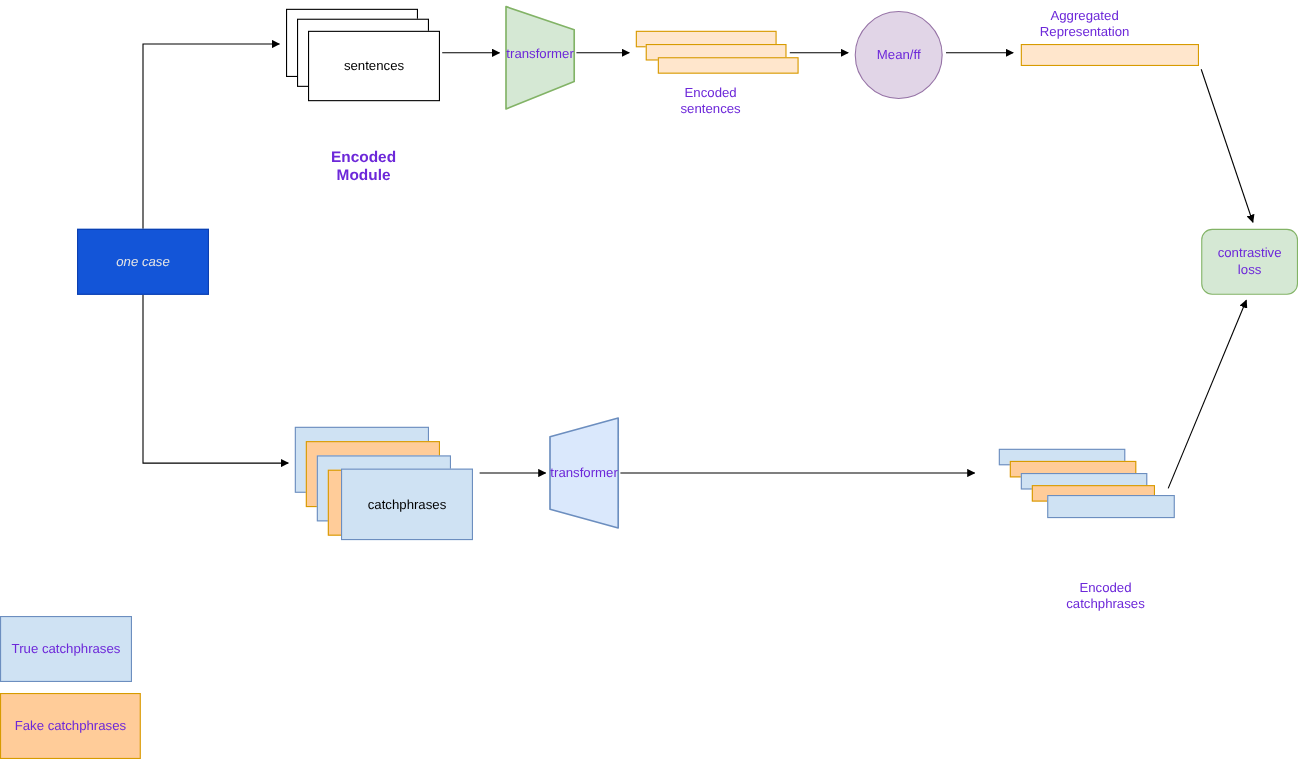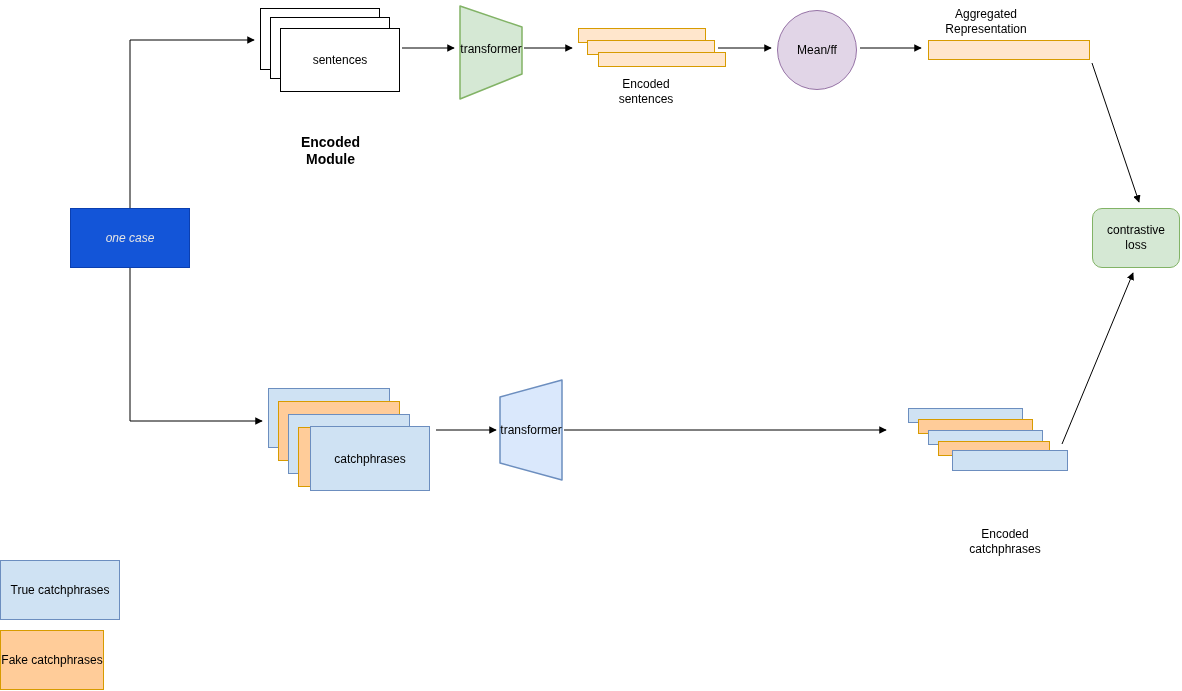--- a/index.html
+++ b/index.html
@@ -1,20 +1,20 @@
 <!DOCTYPE html>
 <html><head>
 <meta charset="utf-8">
 <style>
   * { margin:0; padding:0; box-sizing:border-box; }
   body { font-family:"Liberation Sans", sans-serif; background:#fff; }
   .canvas { position:relative; width:1182px; height:691px; background:#ffffff; overflow:hidden; }
   .layer-svg { position:absolute; left:0; top:0; z-index:1; }
   .node { position:absolute; z-index:2; display:flex; align-items:center; justify-content:center;
-          text-align:center; font-size:12px; color:#000000; line-height:1.25; }
+          text-align:center; font-size:12px; color:#6d28d9; line-height:1.25; }
   .stack { position:absolute; z-index:2; }
   .stack .card { position:absolute; display:flex; align-items:center; justify-content:center;
                  text-align:center; font-size:12px; }
   .white-card { background:#ffffff; border:1px solid #000000; }
   .blue-card   { background:#cfe2f3; border:1px solid #6c8ebf; }
   .orange-card { background:#ffcc99; border:1px solid #d79b00; }
   .enc-orange  { background:#ffe6cc; border:1px solid #d79b00; }
   .case-box { background:#1355d8; border:1px solid #0b3fb0; color:#e5e5e5;font-style:italic; }
   .loss-box { background:#d5e8d4; border:1px solid #82b366; border-radius:10px; padding:0 10px; }
   .circle   { background:#e1d5e7; border:1px solid #9673a6; border-radius:50%; }
@@ -92,15 +92,15 @@
   <div class="stack" style="left:908px; top:408px; width:160px; height:64px;">
     <div class="card blue-card bar" style="left:0;    top:0;    width:115px; height:15px;"></div>
     <div class="card orange-card bar" style="left:10px; top:11px; width:115px; height:15px;"></div>
     <div class="card blue-card bar" style="left:20px; top:22px; width:115px; height:15px;"></div>
     <div class="card orange-card bar" style="left:30px; top:33px; width:112px; height:15px;"></div>
     <div class="card blue-card bar" style="left:44px; top:42px; width:116px; height:21px;"></div>
   </div>
   <div class="node" style="left:955px; top:482px; width:100px; height:32px;margin-top:44px;">Encoded catchphrases</div>
 
   <div class="node blue-card" style="left:0; top:560px; width:120px; height:60px;">True catchphrases</div>
-  <div class="node orange-card" style="left:0; top:630px; width:104px; height:60px;">Fake catchphrases</div>
+  <div class="node orange-card" style="left:0; top:630px; width:128px; height:60px;">Fake catchphrases</div>
 
 </div>
 
 </body></html>

